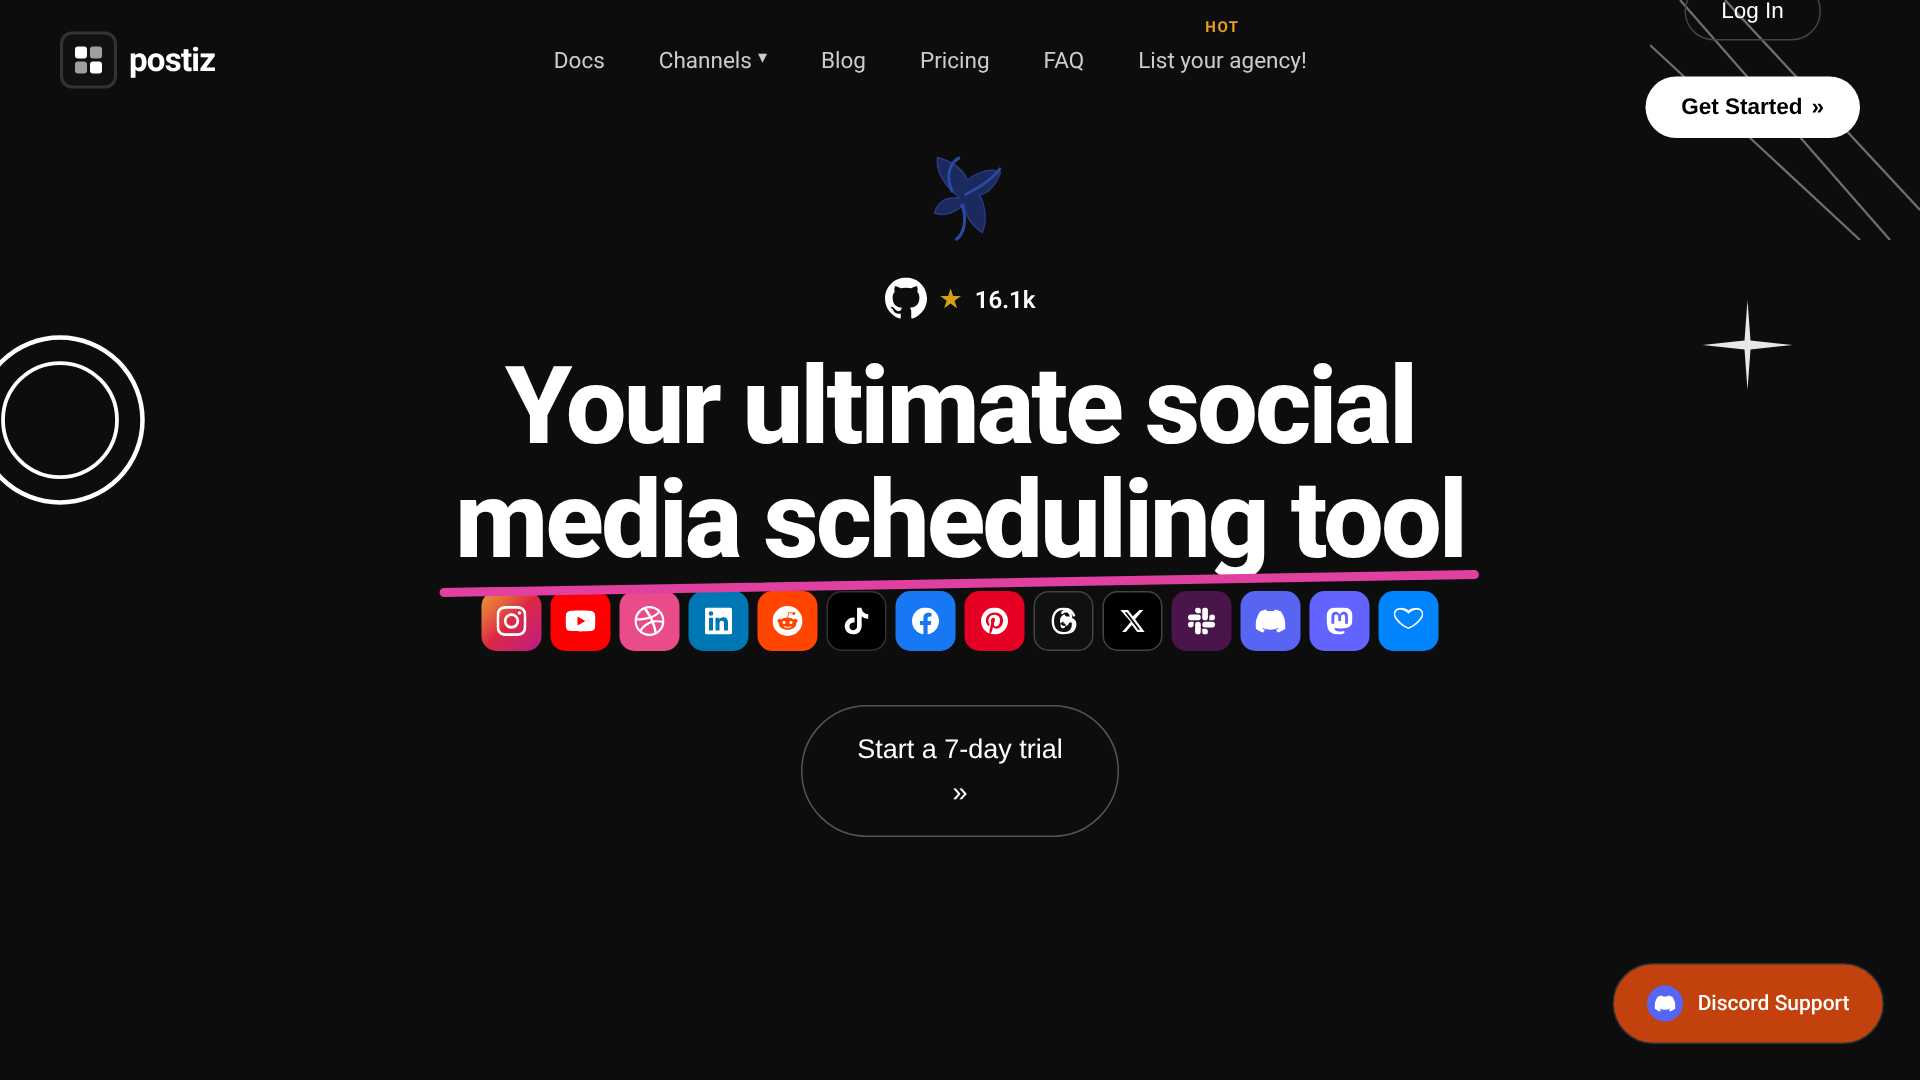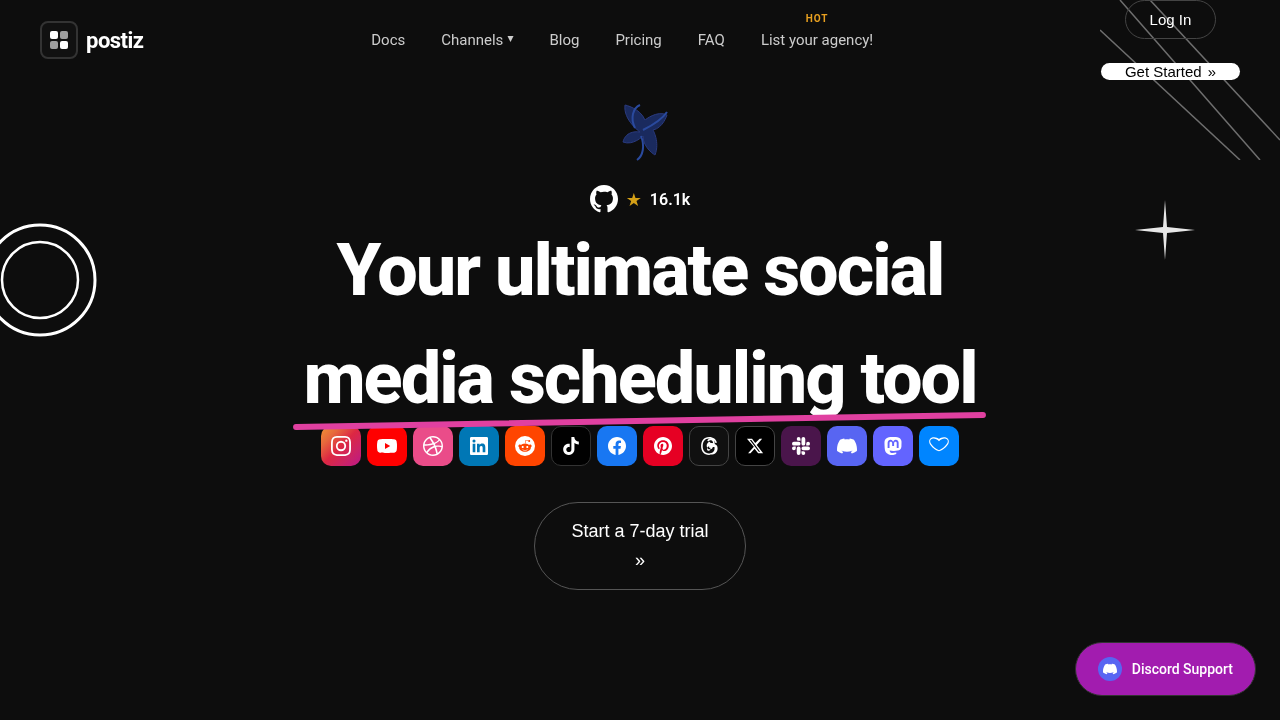--- a/index.html
+++ b/index.html
@@ -100,27 +100,27 @@
       border: 1.5px solid #444;
       border-radius: 50px;
       background: transparent;
       color: #fff;
       font-size: 15px;
       font-weight: 500;
       cursor: pointer;
     }
 
     .btn-get-started {
-      padding: 0 24px;
+      padding: 12px 24px;
       border: none;
       border-radius: 50px;
       background: #fff;
       color: #000;
       font-size: 15px;
-      font-weight: 400;
+      font-weight: 700;
       cursor: pointer;
       display: flex;
       align-items: flex-end;
       gap: 6px;
     }
 
     
     .hero {
       display: flex;
       flex-direction: column;
@@ -166,21 +166,20 @@
       font-weight: 800;
       line-height: 1.05;
       letter-spacing: -2px;
       max-width: 800px;
       margin-bottom: 10px;
     }
 
     .hero-title-underline {
       position: relative;
       display: inline-block;
-      margin-top: 32px;
     }
 
     .hero-title-underline::after {
       content: '';
       position: absolute;
       bottom: -8px;
       left: -10px;
       right: -10px;
       height: 6px;
       background: #e040a0;
@@ -244,21 +243,21 @@
       align-items: center;
       gap: 8px;
       flex-direction: column;
     }
 
     
     .discord-widget {
       position: fixed;
       bottom: 24px;
       right: 24px;
-      background: #a21caf;
+      background: #c2410c;
       border: 1px solid #333;
       border-radius: 50px;
       padding: 14px 22px;
       display: flex;
       align-items: center;
       gap: 10px;
       cursor: pointer;
       font-size: 14px;
       font-weight: 500;
       color: #fff;

